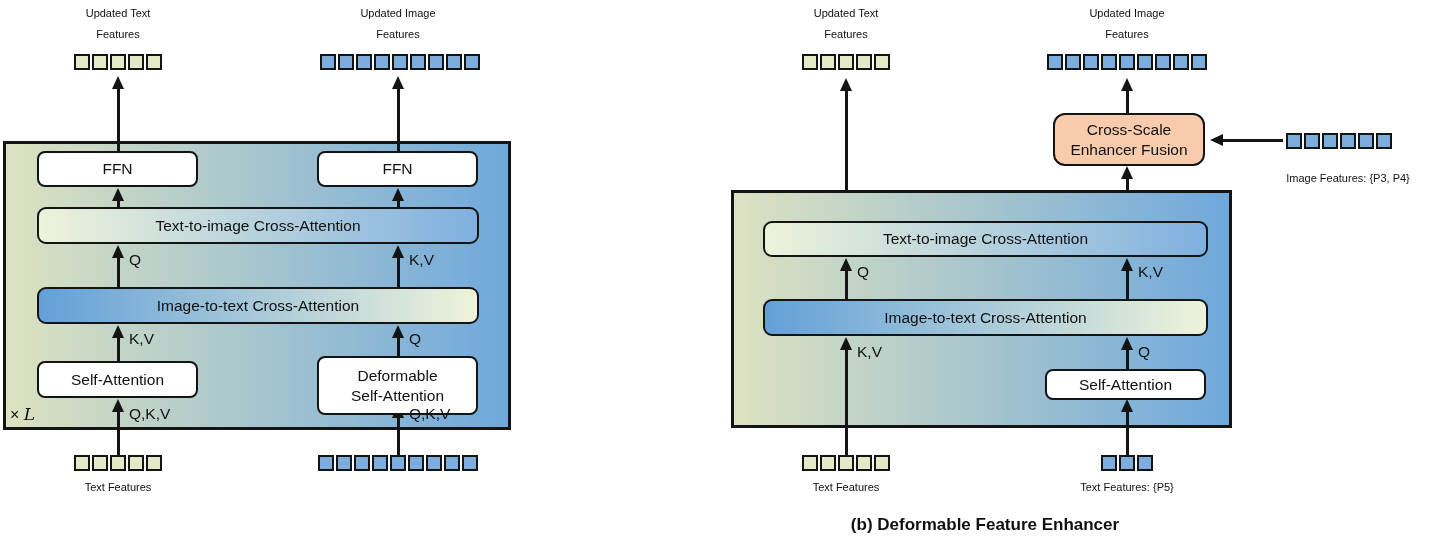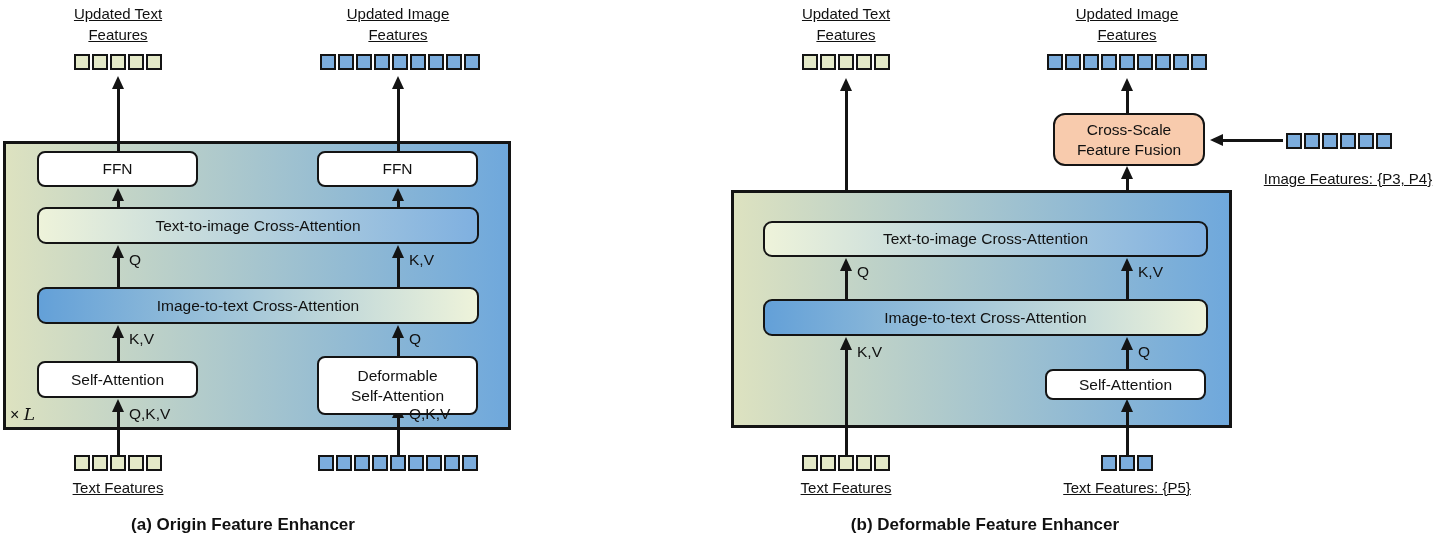--- a/index.html
+++ b/index.html
@@ -27,23 +27,22 @@
   .node.wide-t2i{background:linear-gradient(90deg, var(--boxPale), var(--boxBlue));}
   .node.wide-i2t{background:linear-gradient(90deg, var(--boxBlueDeep), var(--boxPale));}
   .node.fusion{background:var(--peach); border-radius:12px;}
   
   .sq-row{position:absolute; display:flex; gap:2px;}
   .sq{width:16px; height:16px; border:2px solid var(--ink); box-sizing:border-box;}
   .sq.g{background:var(--sqGreen);}
   .sq.b{background:var(--sqBlue);}
   
   .lbl{
-    position:absolute; font-size:15px; line-height:21px; text-align:center;
+    position:absolute; font-size:11px; line-height:21px; text-align:center;
     white-space:pre-line;
-    text-decoration:underline;
   }
   .port{position:absolute; font-size:15.5px; line-height:20px;}
   .caption{position:absolute; font-size:17px; font-weight:bold; text-align:center;}
   .mathvar{font-family:"DejaVu Serif", serif; font-style:italic;}
   
   .vl{position:absolute; width:3px; background:var(--ink);}
   .hl{position:absolute; height:3px; background:var(--ink);}
   .tu{position:absolute; width:0; height:0;
       border-left:6px solid transparent; border-right:6px solid transparent;
       border-bottom:13px solid var(--ink);}
@@ -147,21 +146,20 @@
       <span class="sq b"></span>
       <span class="sq b"></span>
       <span class="sq b"></span>
       <span class="sq b"></span>
       <span class="sq b"></span>
       <span class="sq b"></span>
       <span class="sq b"></span>
     </div>
   <div class="lbl" style="left:-12px;top:477px;width:260px;">Text Features</div>
 
-  <div class="caption" style="left:93px;top:515px;width:300px;">(a) Origin Feature Enhancer</div>
 
   <div class="lbl" style="left:756px;top:3px;width:180px;"><span>Updated Text</span><br><span>Features</span></div>
   <div class="lbl" style="left:1037px;top:3px;width:180px;"><span>Updated Image</span><br><span>Features</span></div>
 
   <div class="sq-row" style="left:802px;top:54px;">
       <span class="sq g"></span>
       <span class="sq g"></span>
       <span class="sq g"></span>
       <span class="sq g"></span>
       <span class="sq g"></span>
@@ -198,21 +196,21 @@
   <div class="tu" style="left:840px;top:337px;"></div>
   <div class="vl" style="left:845px;top:348px;height:108px;"></div>
   <div class="tu" style="left:1121px;top:337px;"></div>
   <div class="vl" style="left:1126px;top:348px;height:21px;"></div>
 
   <div class="tu" style="left:1121px;top:399px;"></div>
   <div class="vl" style="left:1126px;top:410px;height:46px;"></div>
 
   <div class="node fusion" style="left:1053px;top:113px;width:152px;height:53px;">
       <span>Cross-Scale</span>
-      <span>Feature Fusion</span>
+      <span>Enhancer Fusion</span>
     </div>
 
   <div class="sq-row" style="left:1286px;top:133px;">
       <span class="sq b"></span>
       <span class="sq b"></span>
       <span class="sq b"></span>
       <span class="sq b"></span>
       <span class="sq b"></span>
       <span class="sq b"></span>
     </div>

